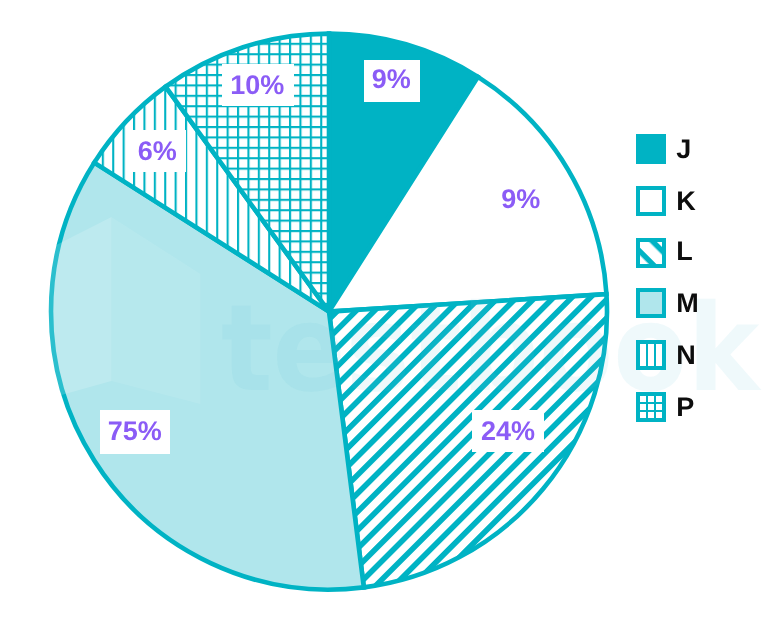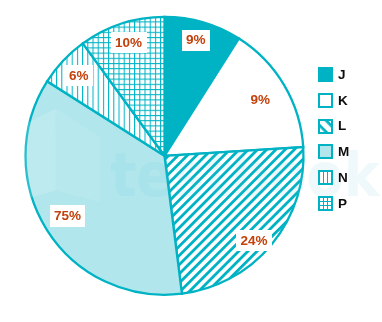--- a/index.html
+++ b/index.html
@@ -1,19 +1,19 @@
 <!DOCTYPE html>
 <html><head>
 <meta charset="utf-8">
 <style>
   html,body{margin:0;padding:0;}
   body{width:382px;height:322px;background:#ffffff;font-family:"Liberation Sans",sans-serif;overflow:hidden;-webkit-font-smoothing:antialiased;}
   #root{position:relative;width:382px;height:322px;background:#fff;}
   svg.chart{position:absolute;left:0;top:0;width:382px;height:322px;}
-  .pct{position:absolute;background:#fff;color:#c2410c;font-weight:bold;font-size:13.5px;line-height:14px;padding:3.6px 4.4px;white-space:nowrap;}
+  .pct{position:absolute;background:#fff;color:#8b5cf6;font-weight:bold;font-size:13.5px;line-height:14px;padding:3.6px 4.4px;white-space:nowrap;}
   .wmmark{position:absolute;left:0;top:0;width:382px;height:322px;}
   .wm{position:absolute;left:110.5px;top:145px;font-family:"DejaVu Sans",sans-serif;font-stretch:condensed;font-weight:bold;font-size:60px;line-height:60px;color:rgba(95,193,214,0.10);white-space:nowrap;letter-spacing:0px;z-index:0;}
   .legend{position:absolute;left:318px;top:61.7px;}
   .lrow{display:flex;align-items:center;height:25.8px;}
   .swatch{width:15px;height:15px;box-sizing:border-box;flex:0 0 auto;display:block;line-height:0;}
   .llabel{margin-left:5.1px;font-weight:bold;font-size:13.5px;line-height:1;color:#0d0d0d;}
 </style>
 </head>
 <body>
 
@@ -45,21 +45,21 @@
   </svg>
 
   <svg class="wmmark" viewBox="0 0 382 322">
     <polygon points="7.5,133 55.7,108.5 55.7,190.5 7.5,204" fill="#ffffff" opacity="0.17"></polygon>
     <polygon points="55.7,108.5 100.2,137 100.2,202 55.7,190.5" fill="#ffffff" opacity="0.085"></polygon>
   </svg>
   <div class="wm">testbook</div>
 
   <div class="pct" style="left:181.5px;top:29.8px;">9%</div>
   <div class="pct" style="left:246.2px;top:89.4px;">9%</div>
-  <div class="pct" style="left:236.1px;top:230px;text-align:center;">24%</div>
+  <div class="pct" style="left:236.1px;top:205px;text-align:center;">24%</div>
   <div class="pct" style="left:49.5px;top:205.4px;">75%</div>
   <div class="pct" style="left:64.5px;top:65.2px;">6%</div>
   <div class="pct" style="left:110.7px;top:32.2px;">10%</div>
 
   <div class="legend">
     <div class="lrow">
       <span class="swatch"><svg width="15" height="15" viewBox="0 0 15 15" shape-rendering="crispEdges">
             <rect x="0" y="0" width="15" height="15" fill="#00B3C4"></rect>
           </svg></span>
       <span class="llabel">J</span>

